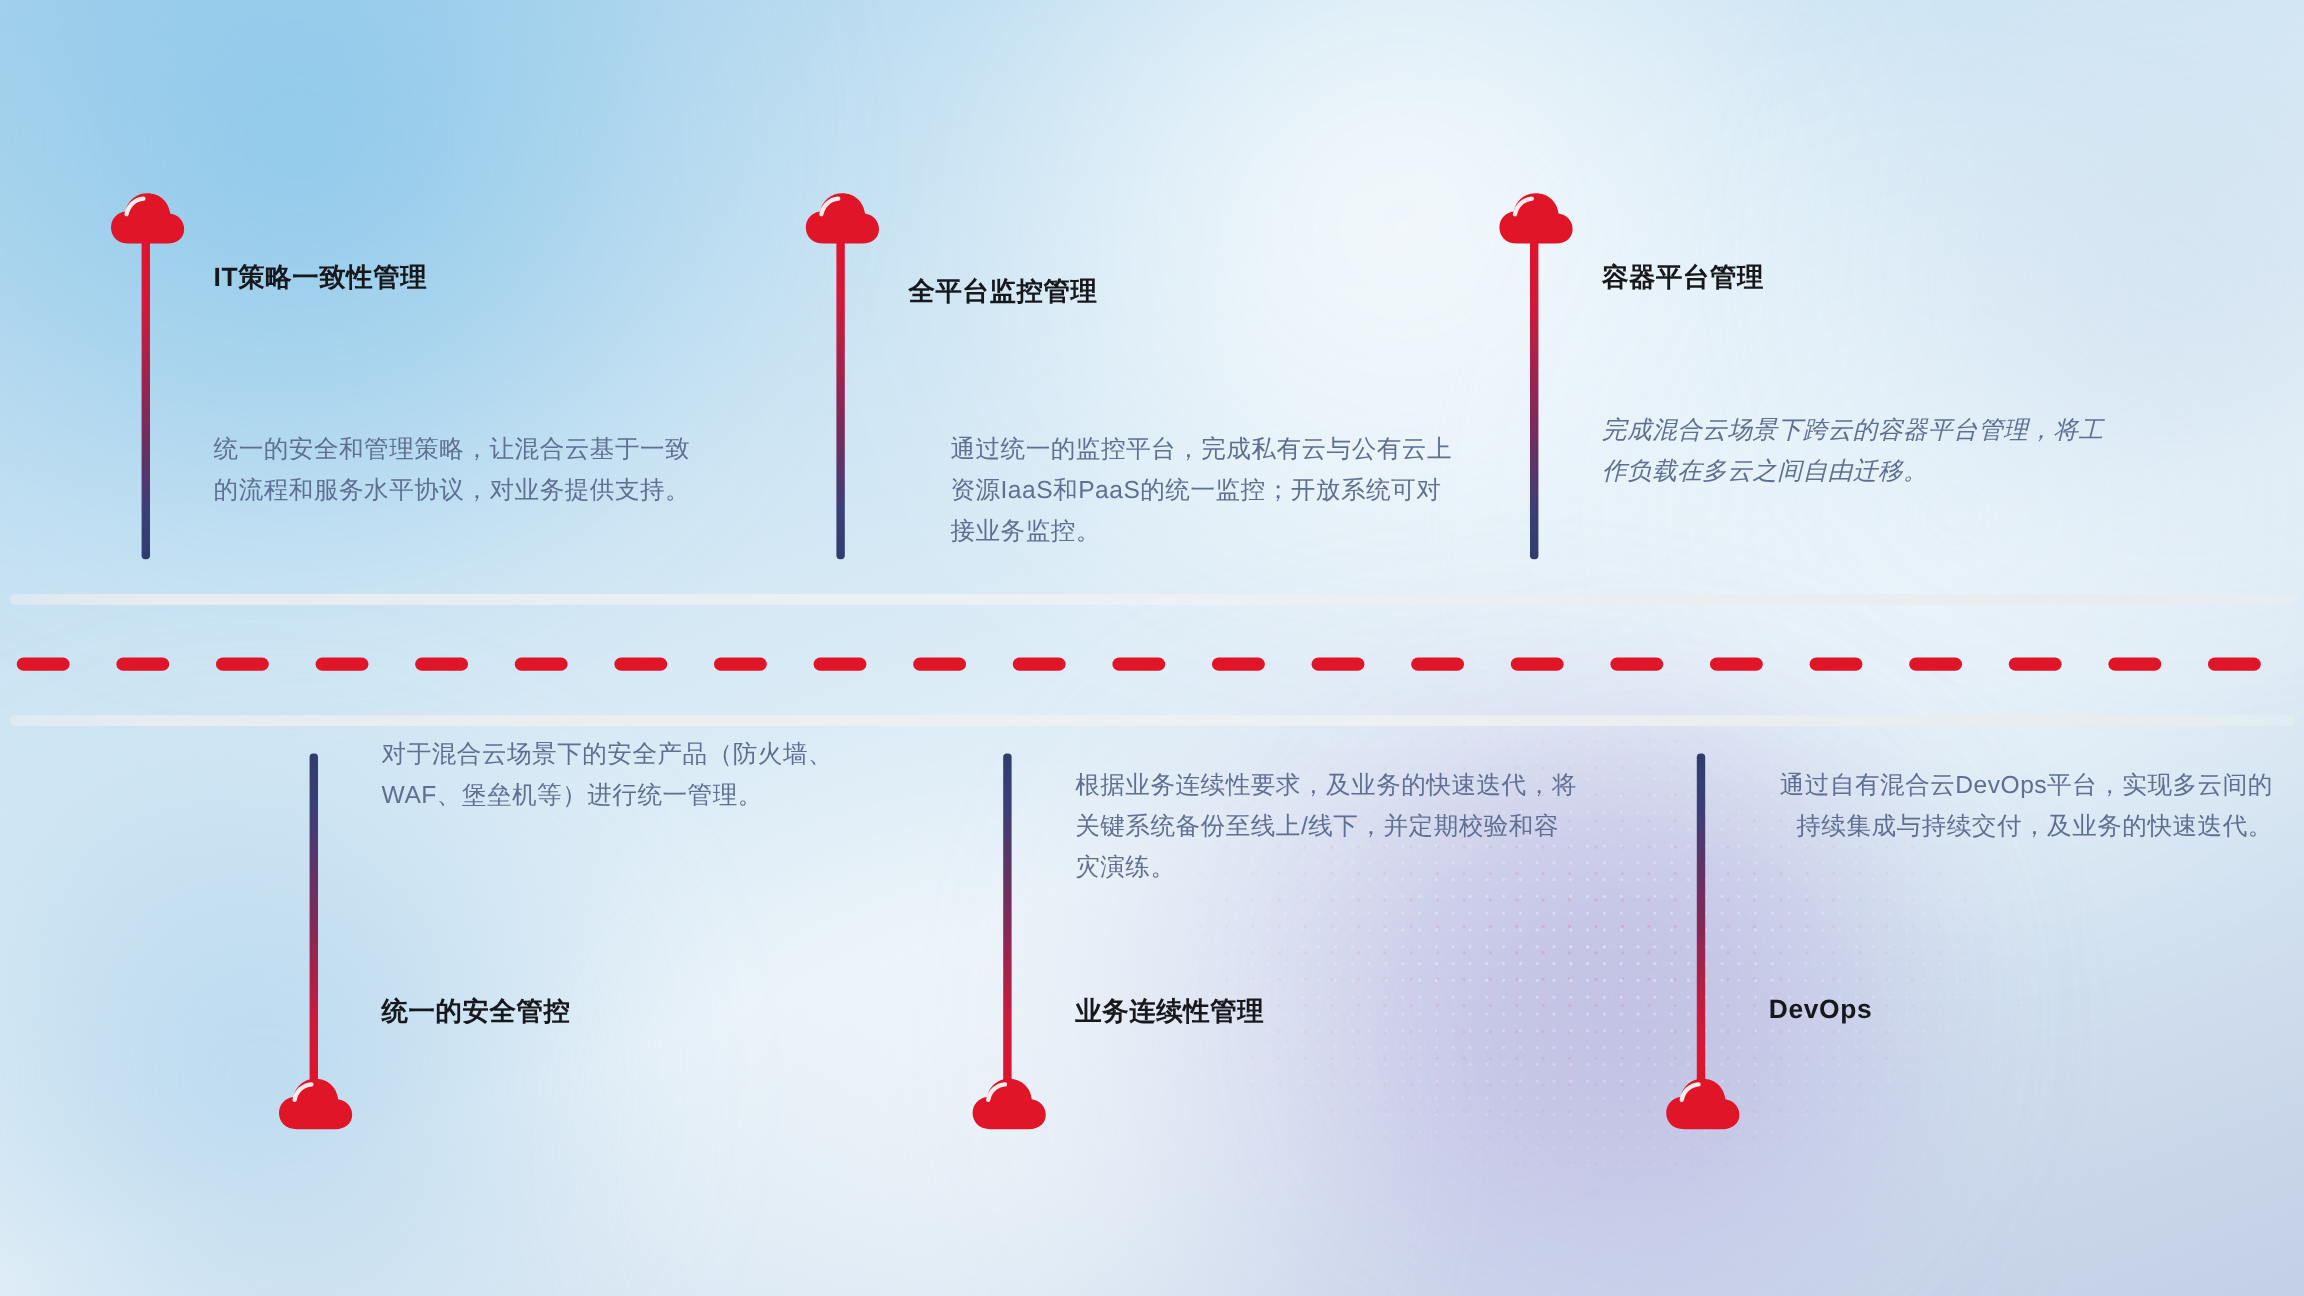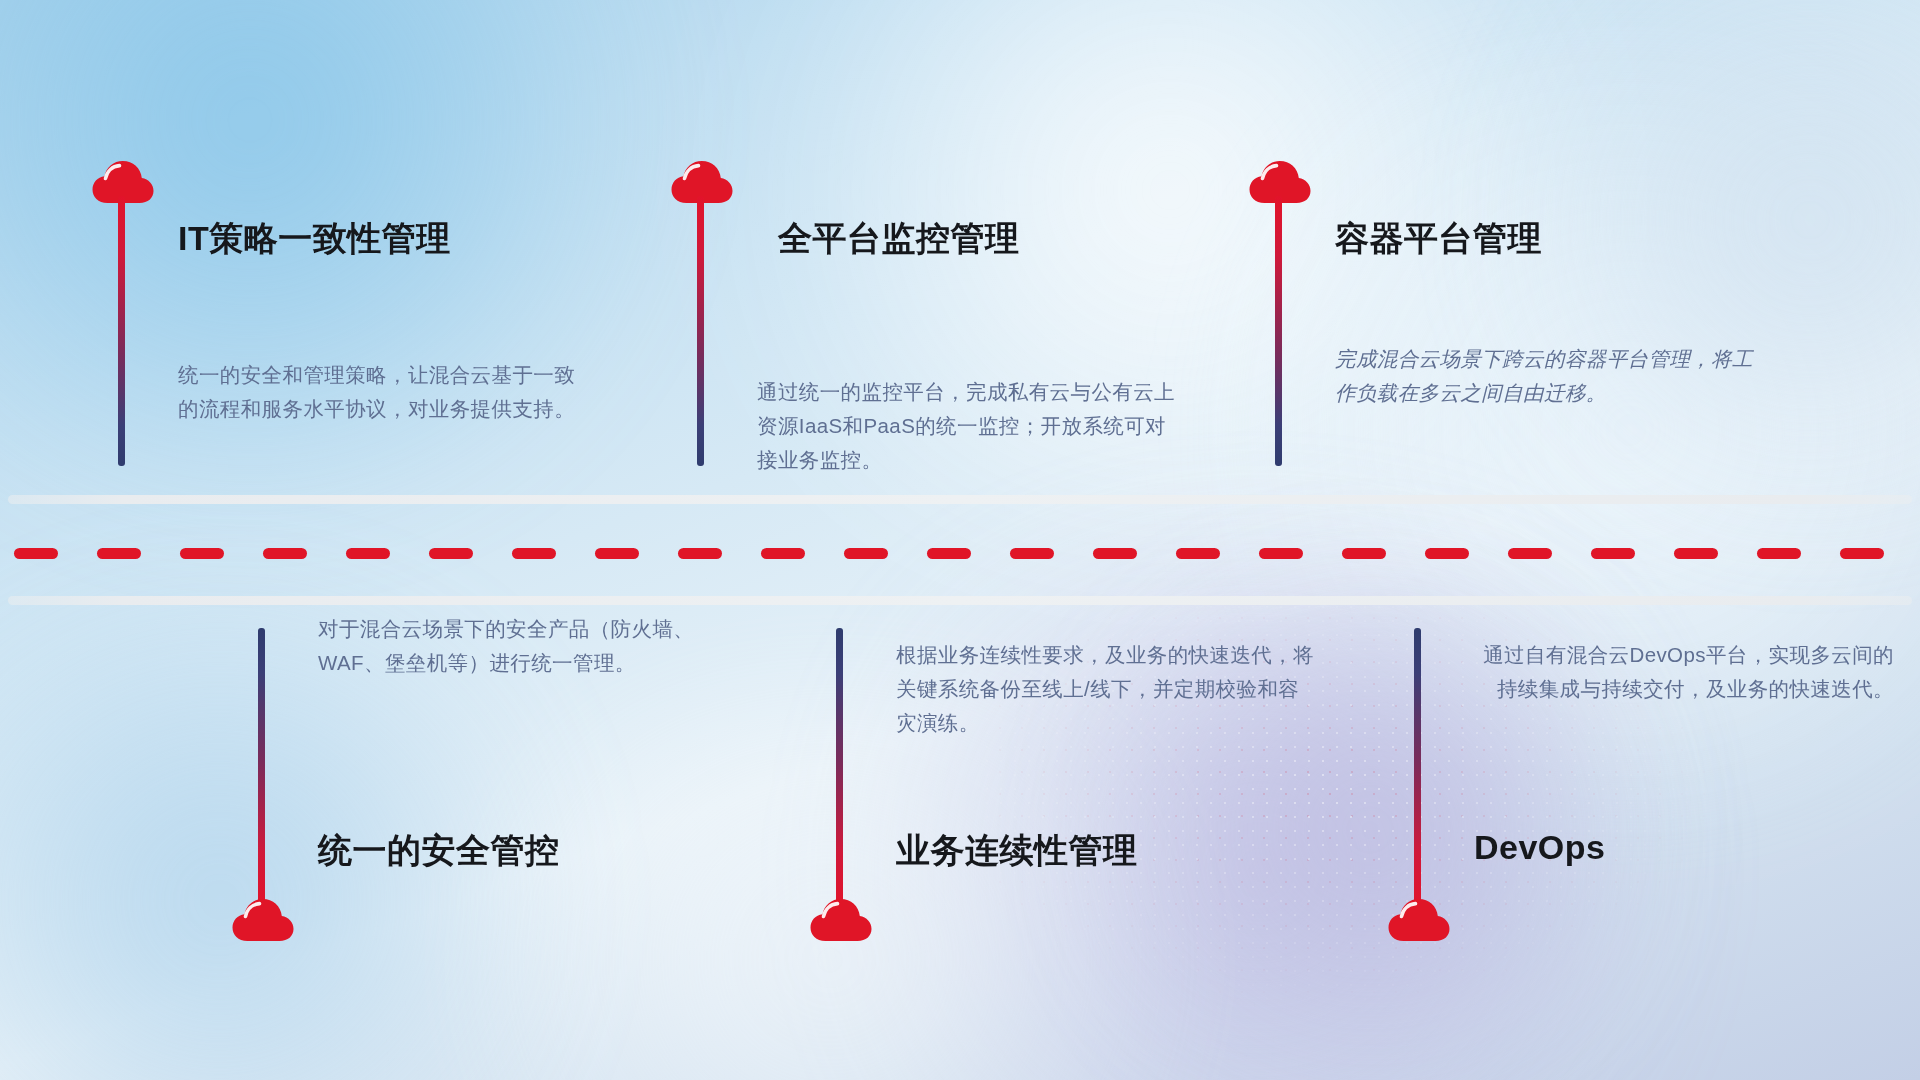--- a/index.html
+++ b/index.html
@@ -47,21 +47,21 @@
   .col{position:absolute;}
 
   .stem{position:absolute;width:7px;border-radius:3px;}
   .stem-down{background:linear-gradient(180deg,#e2132a 0%,#d0193a 22%,#7b2b5a 58%,#3b3f77 85%,#2f3c6e 100%);}
   .stem-up{background:linear-gradient(180deg,#2f3c6e 0%,#3b3f77 16%,#7b2b5a 48%,#d0193a 80%,#e2132a 100%);}
 
   .cloud{position:absolute;width:62px;height:44px;}
 
   .heading{
     position:absolute;
-    font-size:34px;font-weight:bold;color:#16181c;
+    font-size:22px;font-weight:bold;color:#16181c;
     letter-spacing:.5px;white-space:nowrap;
   }
   .body-text{
     position:absolute;
     font-size:20.5px;line-height:34px;color:#5f6f92;
     letter-spacing:.4px;
   }
 
   
   .bar{
@@ -100,22 +100,22 @@
   </div>
 
   <div class="col">
     <div class="cloud" style="left:671px;top:160px;">
       <svg viewBox="0 0 62 44" width="62" height="44">
         <path d="M15.5 43 C6 43 0.5 37 0.5 29.5 C0.5 22.5 5.5 17 12.5 16.2 C14.2 7.2 21.6 1 30.8 1 C41 1 48.8 8.2 49.8 18 C56.6 19 61.5 24.4 61.5 31 C61.5 38 56 43 47.5 43 Z" fill="#e01527"></path>
         <path d="M13.5 18.5 C15 11 20.5 6.2 27.5 5.6" stroke="#ffffff" stroke-width="3.6" stroke-linecap="round" fill="none" opacity="0.92"></path>
       </svg>
     </div>
     <div class="stem stem-down" style="left:697px;top:196px;height:270px;"></div>
-    <div class="heading" style="left:757px;top:216px;margin-left:21px;">全平台监控管理</div>
-    <div class="body-text" style="left:757px;top:358px;width:420px;margin-top:17px;">通过统一的监控平台，完成私有云与公有云上资源IaaS和PaaS的统一监控；开放系统可对接业务监控。</div>
+    <div class="heading" style="left:757px;top:228px;">全平台监控管理</div>
+    <div class="body-text" style="left:792px;top:358px;width:420px;">通过统一的监控平台，完成私有云与公有云上资源IaaS和PaaS的统一监控；开放系统可对接业务监控。</div>
   </div>
 
   <div class="col">
     <div class="cloud" style="left:1249px;top:160px;">
       <svg viewBox="0 0 62 44" width="62" height="44">
         <path d="M15.5 43 C6 43 0.5 37 0.5 29.5 C0.5 22.5 5.5 17 12.5 16.2 C14.2 7.2 21.6 1 30.8 1 C41 1 48.8 8.2 49.8 18 C56.6 19 61.5 24.4 61.5 31 C61.5 38 56 43 47.5 43 Z" fill="#e01527"></path>
         <path d="M13.5 18.5 C15 11 20.5 6.2 27.5 5.6" stroke="#ffffff" stroke-width="3.6" stroke-linecap="round" fill="none" opacity="0.92"></path>
       </svg>
     </div>
     <div class="stem stem-down" style="left:1275px;top:196px;height:270px;"></div>

